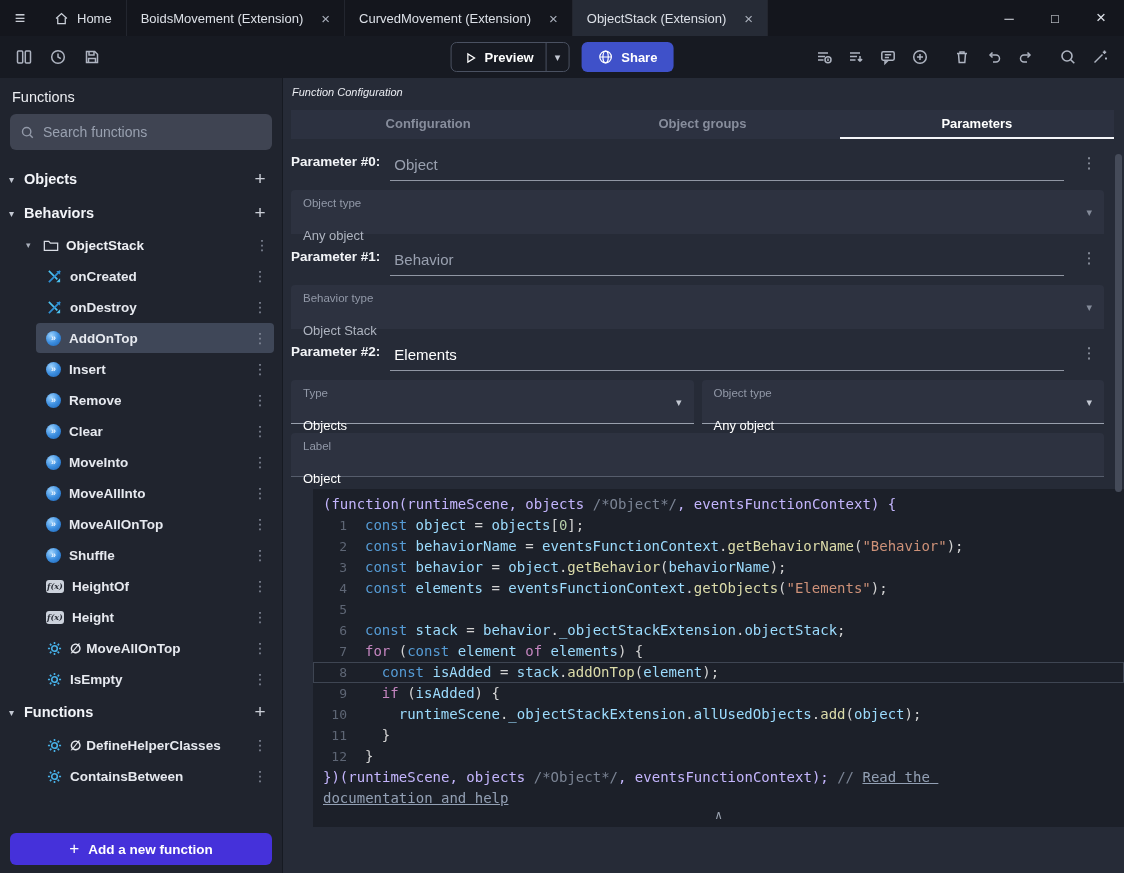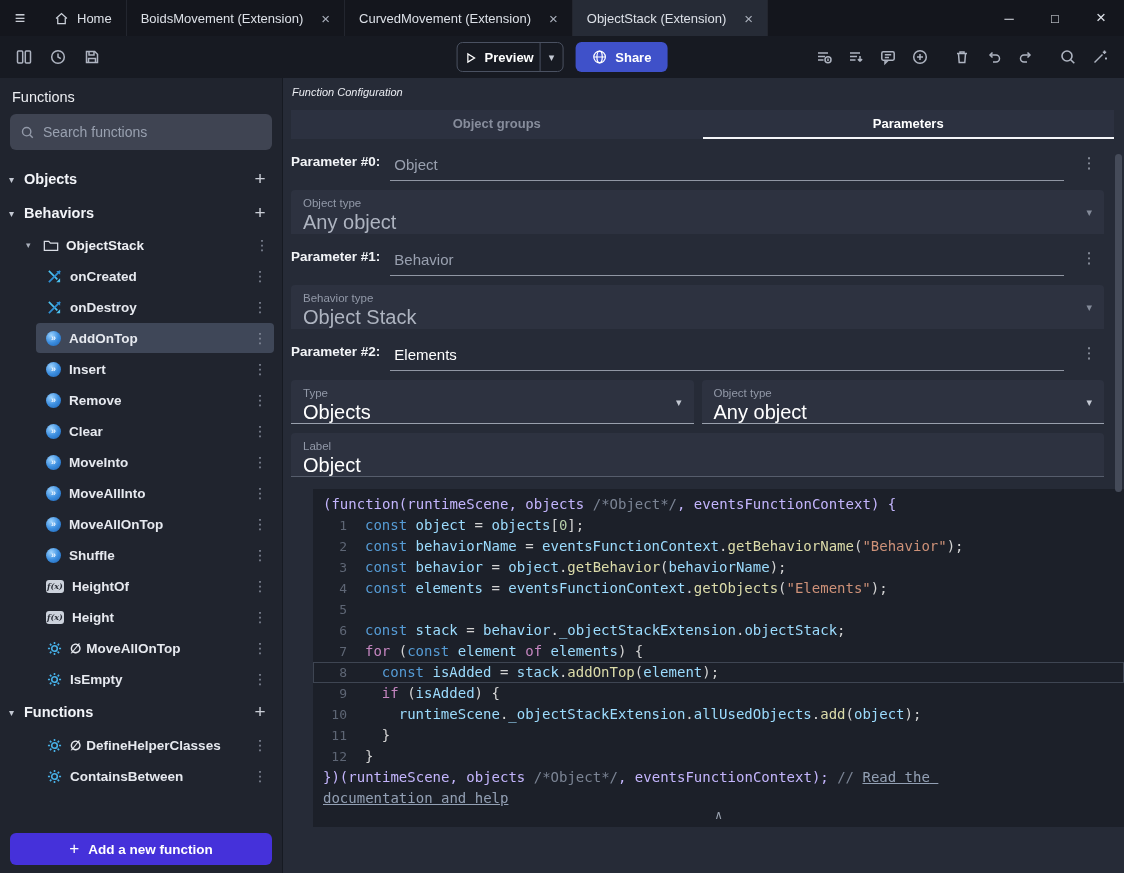--- a/index.html
+++ b/index.html
@@ -26,21 +26,21 @@
   
   .toolbar { height:42px; background:#171a22; display:flex; align-items:center; position:relative; }
   .tb-left { display:flex; gap:6px; padding-left:10px; }
   .tb-right { margin-left:auto; display:flex; gap:4px; padding-right:10px; align-items:center; }
   .tbtn { width:28px; height:28px; display:flex; align-items:center; justify-content:center;
     border-radius:4px; cursor:pointer; }
   .tbtn.gap { margin-left:10px; }
   .tb-center { position:absolute; left:50%; transform:translateX(-50%); display:flex; gap:12px; align-items:center; }
   .btn-preview { display:flex; align-items:center; height:30px; border:1px solid #4a5161;
     border-radius:6px; color:#fff; cursor:pointer; }
-  .btn-preview .pv-main { display:flex; align-items:flex-end; gap:7px; padding:0 6px; font-size:13px; font-weight:bold; }
+  .btn-preview .pv-main { display:flex; align-items:flex-end; gap:7px; padding:0 12px; font-size:13px; font-weight:bold; }
   .btn-preview .pv-chev { border-left:1px solid #4a5161; padding:0 8px; height:100%;
     display:flex; align-items:center; color:#c3c8d2; font-size:11px; }
   .btn-share { display:flex; align-items:center; gap:8px; height:30px; padding:0 16px;
     background:#3f51c9; border-radius:6px; color:#fff; font-size:13px; font-weight:bold; cursor:pointer; }
   
   .sidebar { position:absolute; left:0; top:78px; width:283px; bottom:0; background:#20242e;
     border-right:1px solid #161a22; display:flex; flex-direction:column; }
   .sb-title { font-size:14.5px; color:#eceef2; padding:11px 12px 9px; }
   .searchbox { margin:0 10px 12px; height:36px; background:#3f4452; border-radius:6px;
     display:flex; align-items:center; gap:8px; padding:0 10px; cursor:text; }
@@ -86,21 +86,21 @@
   .param-name { flex:1; border-bottom:1px solid #9096a3; padding:2px 4px 7px; font-size:15px; cursor:text; }
   .pn-placeholder { color:#99a0af; }
   .pn-filled { color:#ffffff; }
   .param-kebab { color:#9aa0ad; font-size:15px; width:30px; text-align:center; padding-bottom:6px; cursor:pointer; }
   .fgrid { display:flex; gap:8px; margin-top:9px; }
   .field { flex:1; background:#2d3240; border-radius:4px 4px 0 0; padding:7px 12px;
     position:relative; height:44px; cursor:pointer; }
   .field.enabled { border-bottom:1px solid #99a0ad; }
   .field.textkind { border-bottom:1px solid #565d6c; cursor:text; }
   .field-label { font-size:11.5px; color:#9299a8; }
-  .field-value { font-size:20px; color:#ffffff; margin-top:2px; }
+  .field-value { font-size:13px; color:#ffffff; margin-top:19px; }
   .field.disabled .field-value { color:#aeb4c0; }
   .field-chevron { position:absolute; right:12px; top:50%; transform:translateY(-50%);
     color:#c3c8d2; font-size:11px; }
   .field.disabled .field-chevron { color:#848b99; }
   
   .code { margin:12px 0 0 29px; width:811px; background:#1c2029; padding:5px 0 2px;
     font-family:"DejaVu Sans Mono", monospace; font-size:14px; line-height:21px; color:#d4d4d4; }
   .cl { display:flex; white-space:pre; }
   .cl .ln { flex:none; width:52px; text-align:right; padding-right:18px; color:#5e6675; font-size:13px; }
   .cl.current { box-shadow:inset 0 0 0 1px #3e4552; }
@@ -424,20 +424,21 @@
     </div>
   <button class="add-fn">
     <span class="plus">+</span>
     <span>Add a new function</span>
   </button>
 </div>
 
 <div class="main">
   <div class="main-title">Function Configuration</div>
   <div class="mtabs" id="main-tabs">
+      <div class="mtab">Configuration</div>
       <div class="mtab">Object groups</div>
       <div class="mtab active">Parameters</div>
     </div>
   <div class="params" id="params">
       <div class="param-row">
         <span class="param-label">Parameter #0:</span>
         <span class="param-name pn-placeholder">Object</span>
         <span class="param-kebab">⋮</span>
       </div>
       <div class="fgrid">

